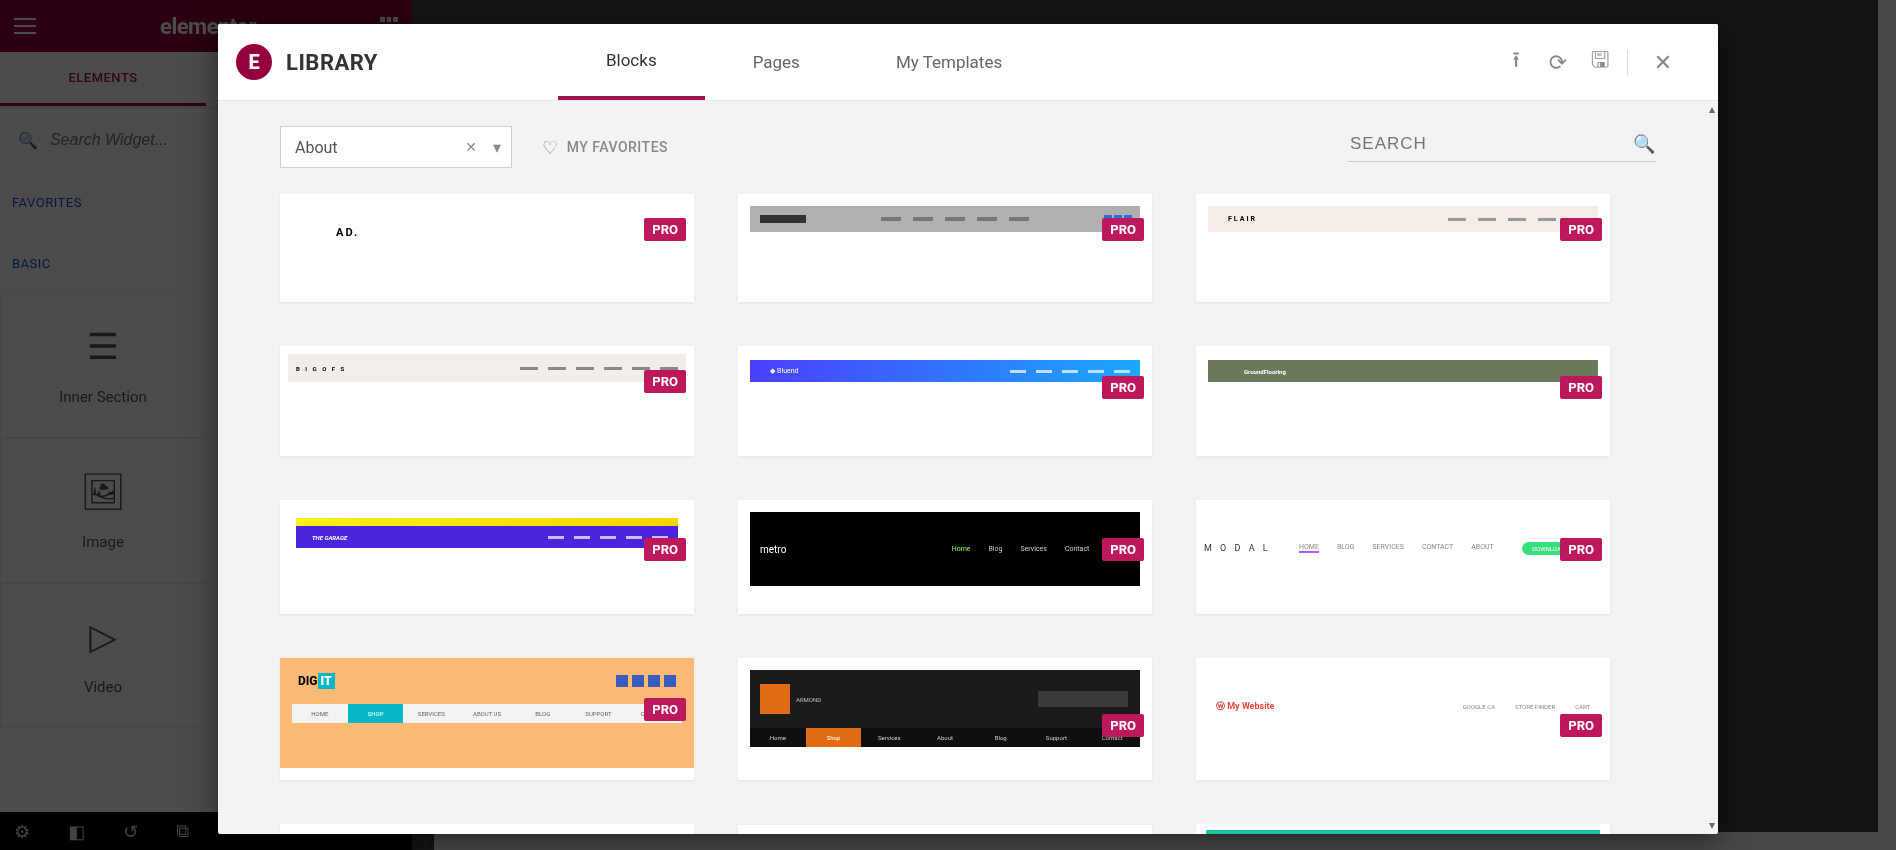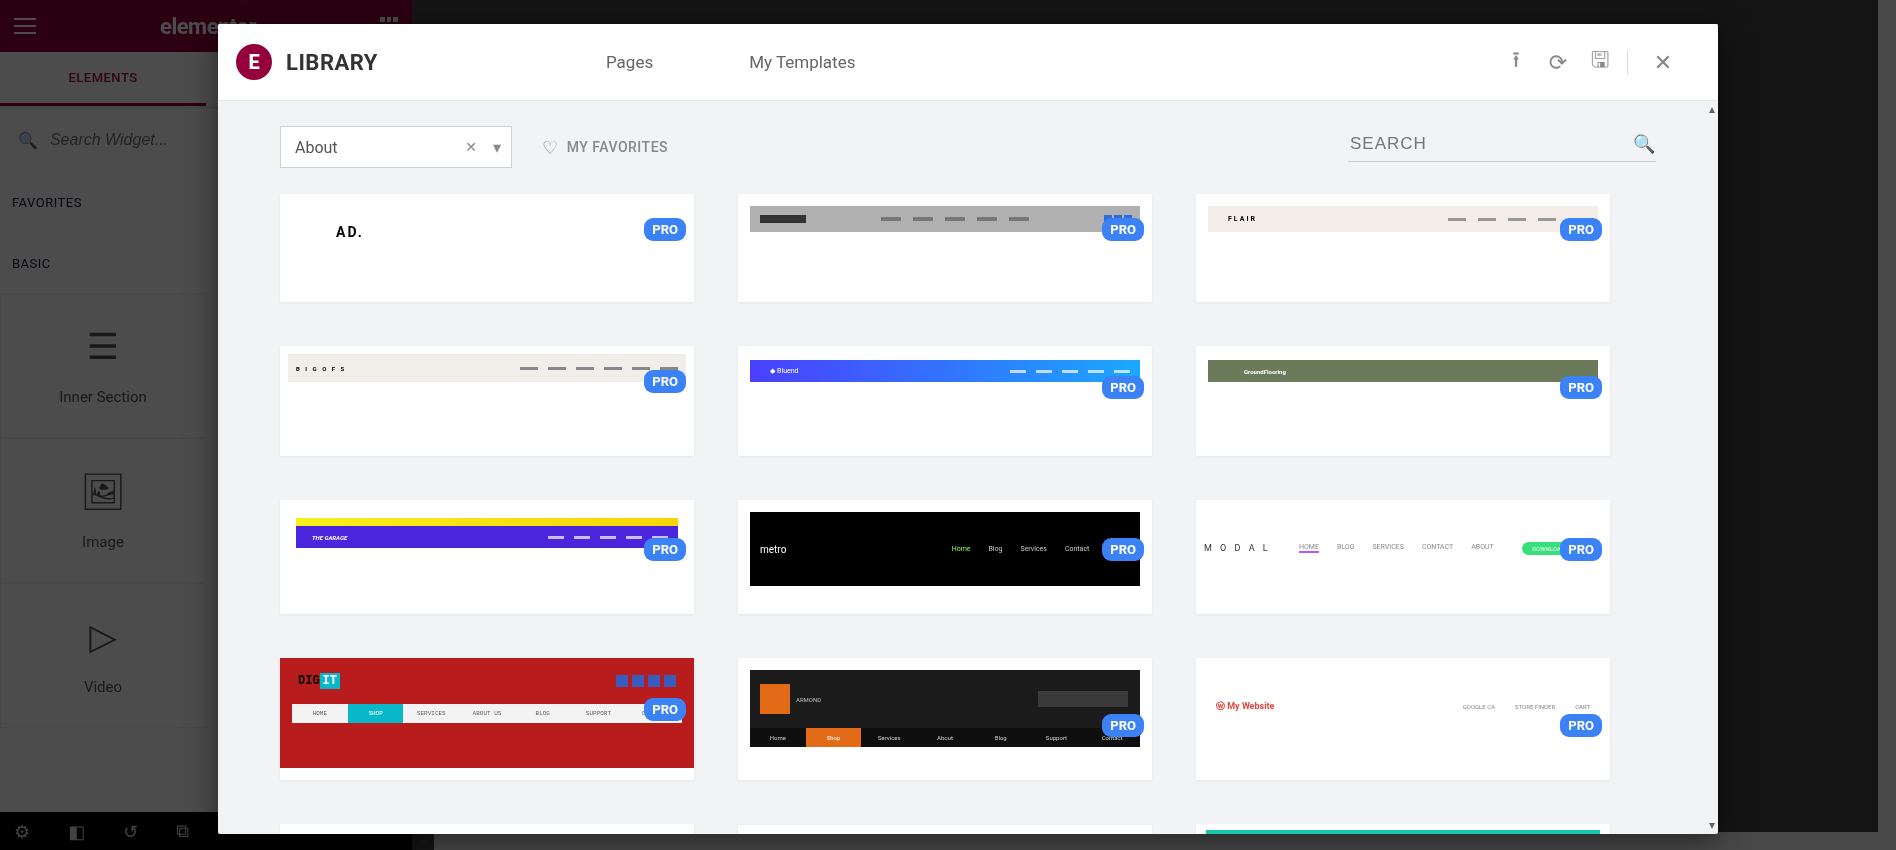--- a/index.html
+++ b/index.html
@@ -15,21 +15,21 @@
 
 .panel-tabs{position:absolute; top:52px; left:0; width:412px; height:54px; background:#fff; display:flex; border-bottom:3px solid #eee;}
 .panel-tabs div{flex:1; display:flex; align-items:center; justify-content:center; font-size:13px; font-weight:500; color:#555; letter-spacing:0.5px;text-align:center;}
 .panel-tabs .act{ border-bottom:3px solid #93003c; color:#a4114b;}
 
 .search-row{position:absolute; top:109px; left:0; width:412px; height:62px; background:#fff; display:flex; align-items:center; border-bottom:1px solid #eee;}
 .search-row input{ border:none; background:transparent; font-size:16px; font-style:italic; color:#999; margin-left:10px; outline:none;}
 .search-row .sicon{ margin-left:18px; color:#888;}
 
 .side{position:absolute; top:171px; left:0; width:412px; bottom:38px; background:#fff; overflow:hidden;}
-.cat{ padding:24px 12px 22px; font-size:13px; color:#0f172a; letter-spacing:0.5px;}
+.cat{ padding:24px 12px 22px; font-size:13px; color:#1d4ed8; letter-spacing:0.5px;}
 .widget-cell{ width:50%; height:145px; float:left; display:flex; flex-direction:column; align-items:center; justify-content:center; border:1px solid #eee; box-sizing:border-box; color:#555;}
 .widget-cell .ico{ font-size:36px; color:#555; margin-bottom:20px;}
 .widget-cell .lbl{font-size:15px;}
 
 .canvas {position:absolute; top:0; left:412px; right:0; bottom:0; background:#444;}
 .canvas .scrollbar-v{position:absolute; right:0; top:0; width:18px; height:100%; background:#f0f0f0;}
 .canvas .scrollbar-h{position:absolute; left:22px; right:18px; bottom:0; height:18px; background:#f0f0f0;}
 .canvas .scroll-arrow{position:absolute;font-size:12px;color:#555;}
 .canvas .green{position:absolute; left:240px; bottom:20px; width:160px; height:30px; background:#3abb29;}
 
@@ -55,27 +55,27 @@
 .select .dd{ position:absolute; right:10px; color:#888;}
 .fav{ margin-left:30px; display:flex; align-items:center; color:#888; font-size:14px; letter-spacing:0.5px; font-weight:500;}
 .fav .heart{margin-right:8px; font-size:18px;}
 .toolbar .spacer{flex:1;}
 .searchbox{ width:308px; border-bottom:1px solid #ccc; display:flex; align-items:center; padding-bottom:6px;}
 .searchbox input{ flex:1; border:none; background:transparent; font-size:17px; letter-spacing:1px; color:#888; outline:none;}
 .searchbox .mag{ color:#999; font-size:18px;}
 
 .grid{ display:flex; flex-wrap:wrap; gap:44px; padding:0 62px 40px;}
 .card{ width:414px; background:#fff; box-shadow:0 1px 3px rgba(0,0,0,0.06); position:relative;}
-.badge{ position:absolute; background:#3b82f6; color:#fff; font-size:13px; font-weight:700; padding:4px 8px; border-radius:9px; right:8px;}
+.badge{ position:absolute; background:#be185d; color:#fff; font-size:13px; font-weight:700; padding:4px 8px; border-radius:2px; right:8px;}
 
 
 .prev { width:100%; }
 
 .c1 .prev{height:76px; background:#fff; display:flex; align-items:center;}
-.c1 .prev .l{margin-left:56px; font-size:14px; font-weight:700; letter-spacing:2px;}
+.c1 .prev .l{margin-left:56px; font-size:11px; font-weight:700; letter-spacing:2px;}
 .c1 .badge{top:24px;}
 
 .c2 .prev{height:96px; background:#fff;}
 .c2 .prev .bar{height:26px;background:#b0b0b0; margin:12px 12px 0 12px; display:flex; align-items:center;}
 .c2 .prev .bar .logo{width:46px;height:8px;background:#333; margin-left:10px;}
 .c2 .prev .bar .menu{flex:1; display:flex; gap:12px; justify-content:center;}
 .c2 .prev .bar .menu span{width:20px;height:4px;background:#777;}
 .c2 .prev .bar .end{display:flex;gap:2px;margin-right:8px;}
 .c2 .prev .bar .end span{width:8px;height:8px;background:#2b6cde;}
 .c2 .badge{top:24px;}
@@ -123,21 +123,21 @@
 .c8 .badge{top:38px;}
 
 .c9 .prev{height:96px;background:#fff;display:flex;align-items:center;}
 .c9 .prev .logo{margin-left:8px;font-size:9px;letter-spacing:3px;color:#333;}
 .c9 .prev .links{display:flex;gap:18px;margin-left:auto;margin-right:auto;}
 .c9 .prev .links span{font-size:7px;color:#888;}
 .c9 .prev .links .a{border-bottom:2px solid #b15aff;}
 .c9 .prev .btn{margin-right:20px;background:#37e07a;padding:3px 10px;border-radius:10px;font-size:6px;color:#fff;}
 .c9 .badge{top:38px;}
 
-.c10 .prev{height:110px;background:#b91c1c;font-family:Liberation Mono, monospace;}
+.c10 .prev{height:110px;background:#fdba74;}
 .c10 .prev .top{display:flex;align-items:center;padding:16px 18px;}
 .c10 .prev .top .logo{font-size:12px;font-weight:800;}
 .c10 .prev .top .logo b{background:#08b8c9;color:#fff;padding:1px 3px;}
 .c10 .prev .top .sp{flex:1;}
 .c10 .prev .top .soc{display:flex;gap:4px;}
 .c10 .prev .top .soc span{width:12px;height:12px;background:#3a5cbf;}
 .c10 .prev .nav{display:flex;gap:0;margin:0 12px;background:#f3f3f3;}
 .c10 .prev .nav span{flex:1;text-align:center;font-size:6px;padding:6px 0;color:#666;}
 .c10 .prev .nav .a{background:#08b8c9;color:#fff;}
 .c10 .badge{top:40px;}
@@ -233,20 +233,21 @@
   <div class="green"></div>
 </div>
 
 <div class="back-dim"></div>
 
 <div class="dialog">
   <div class="dlg-header">
     <div class="e-badge">E</div>
     <div class="dlg-title">LIBRARY</div>
     <div class="dlg-tabs">
+      <div class="dlg-tab act">Blocks</div>
       <div class="dlg-tab">Pages</div>
       <div class="dlg-tab">My Templates</div>
     </div>
     <div class="spacer"></div>
     <div class="hact">⭱</div>
     <div class="hact">⟳</div>
     <div class="hact">🖫</div>
     <div class="hact sep">✕</div>
   </div>
 

